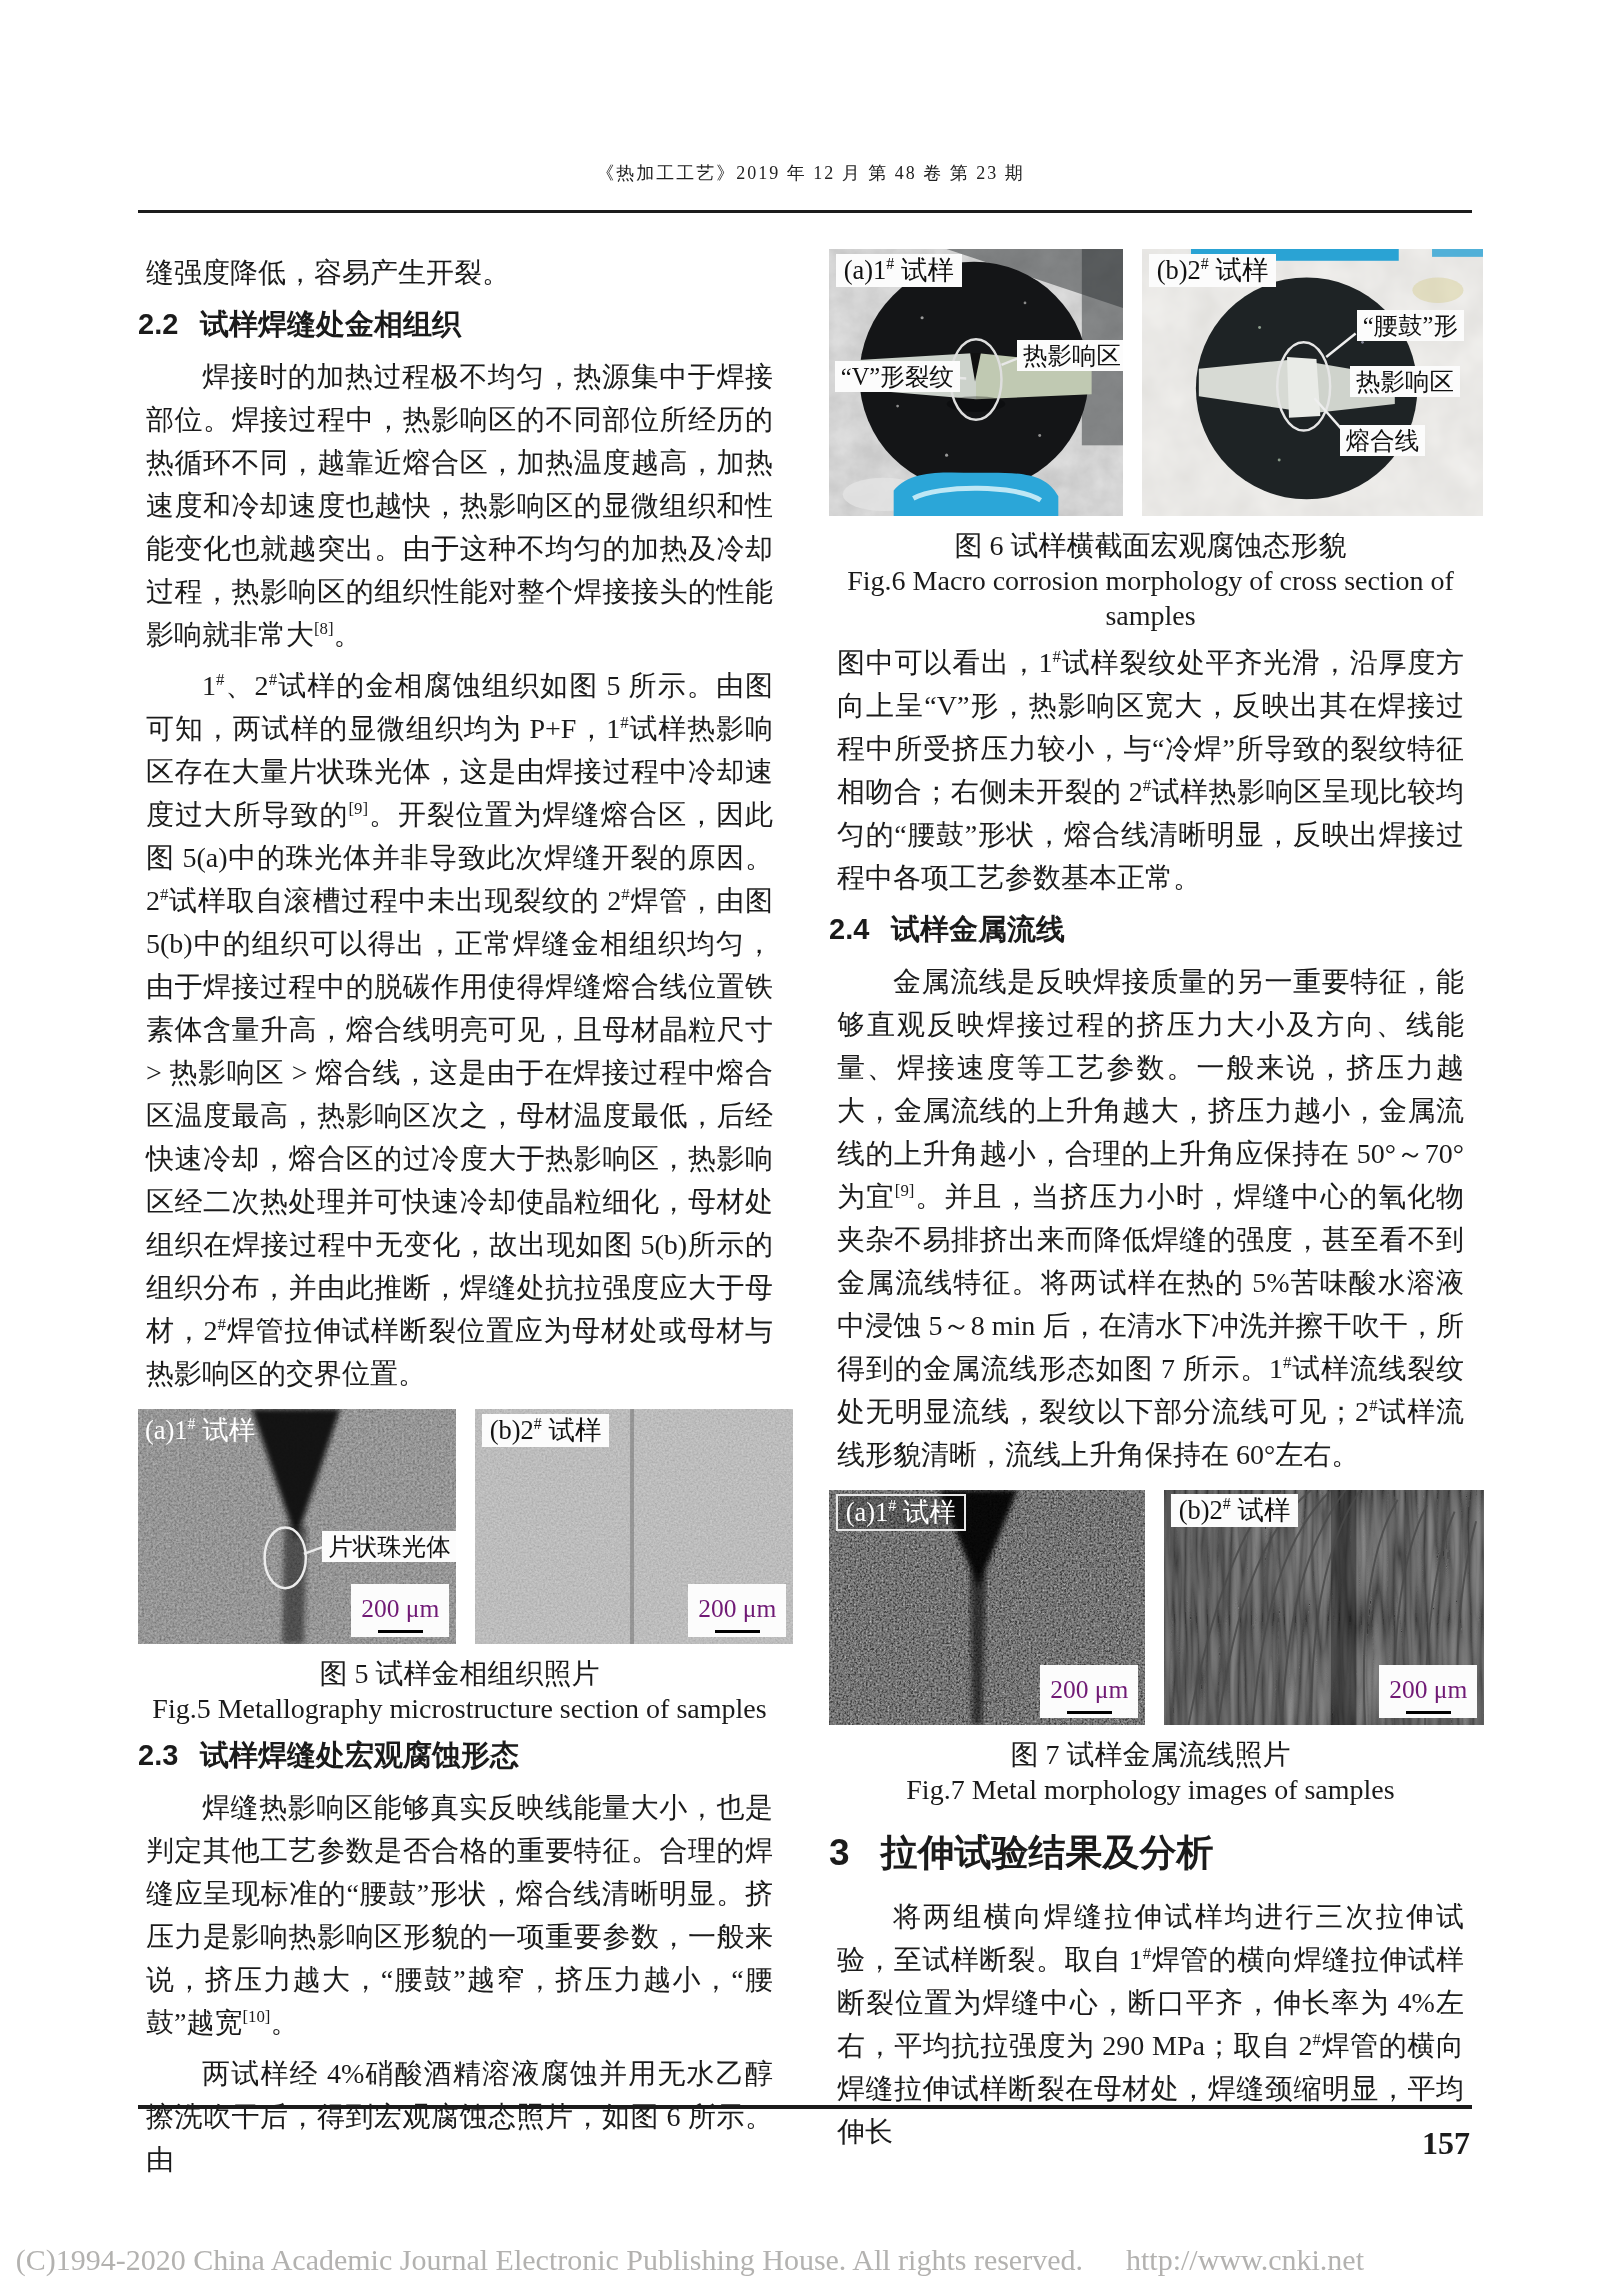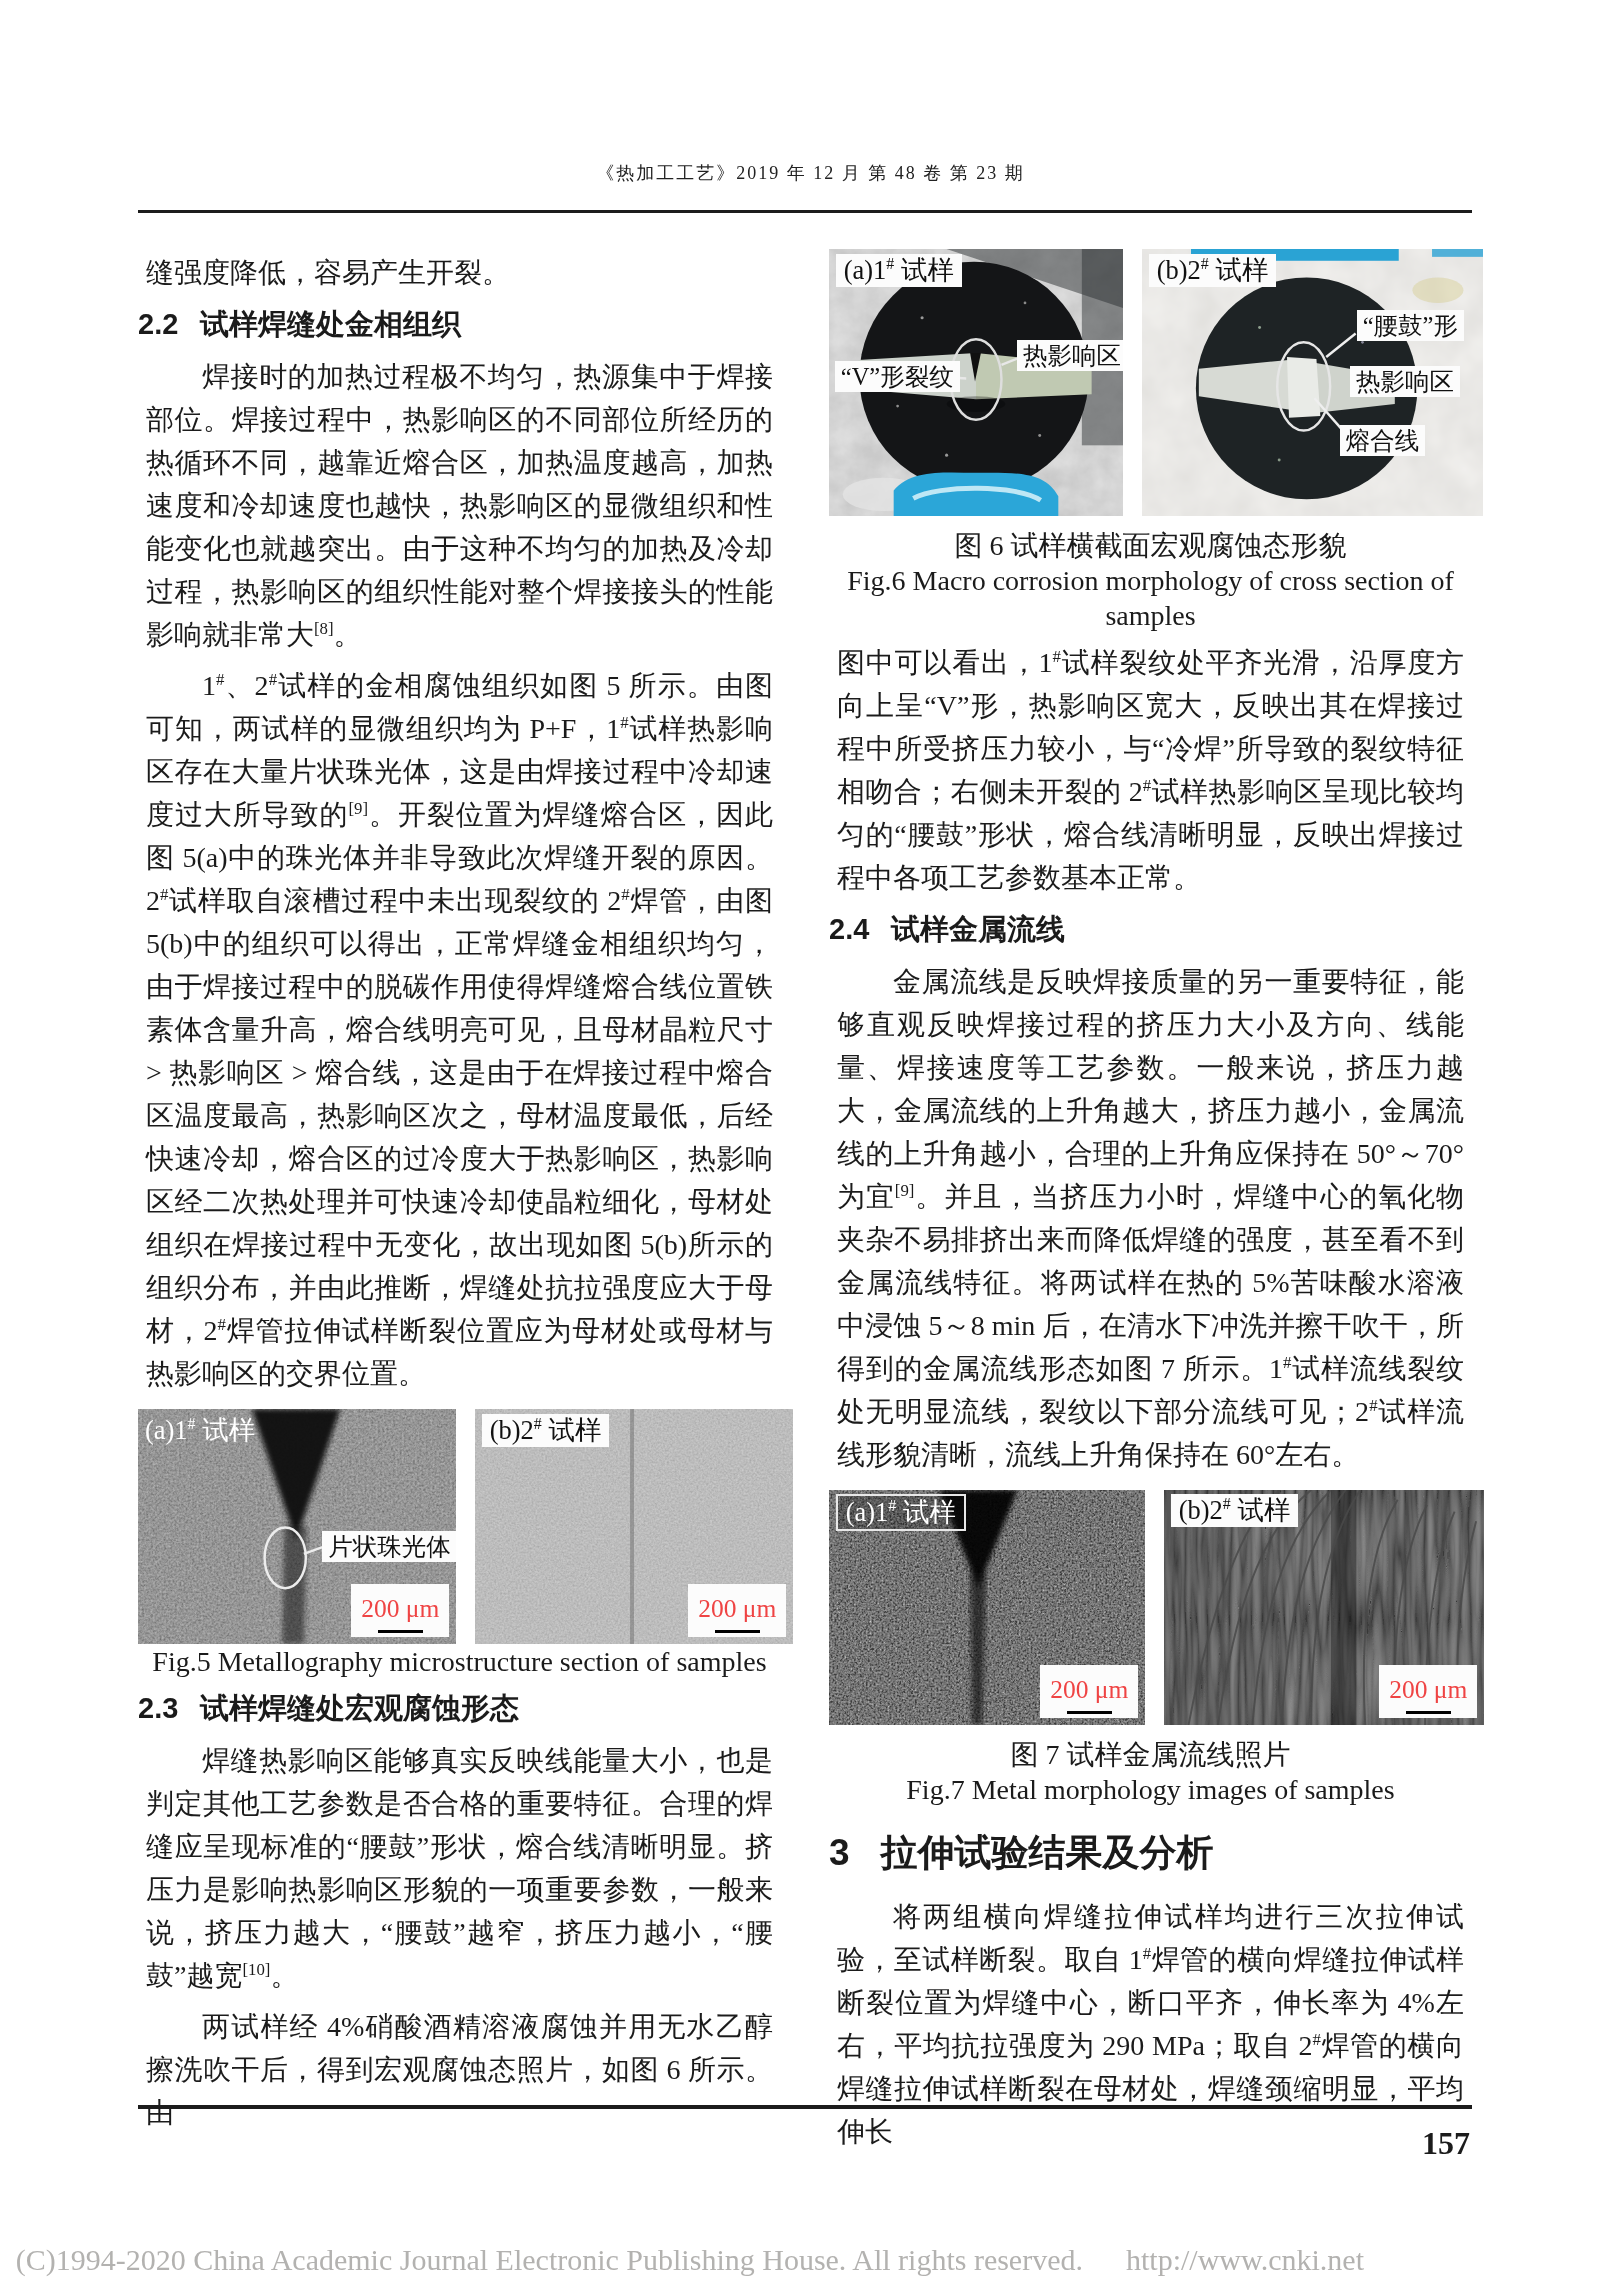--- a/index.html
+++ b/index.html
@@ -31,21 +31,21 @@
   .fig6b{width:341px;height:267px;}
   .fig7a{width:316px;height:235px;}
   .fig7b{width:320px;height:235px;}
   .fig-img svg.tex{position:absolute;left:0;top:0;width:100%;height:100%;display:block;}
   .fig-label{position:absolute;top:4.9px;left:6.9px;font-size:26.5px;line-height:33px;white-space:nowrap;z-index:3;}
   .fig-label.white{color:#fff;}
   .fig-label.boxed{background:#fcfcfc;color:#111;padding:0 7.8px;}
   .fig-label.framed{color:#fff;border:2px solid #e8e8e8;padding:0 7.8px;background:rgba(10,10,10,.25);}
   .ann{position:absolute;background:#fcfcfc;color:#111;font-size:24.5px;line-height:31px;
        padding:0 5.9px;white-space:nowrap;z-index:3;}
-  .scale-box{position:absolute;right:6.9px;bottom:6.9px;background:#fcfcfc;color:#ef4444;
+  .scale-box{position:absolute;right:6.9px;bottom:6.9px;background:#fcfcfc;color:#701a75;
        padding:2px 9.8px 3.9px;text-align:center;z-index:3;}
   .scale-text{font-size:25.5px;line-height:27.4px;}
   .scale-bar{height:2.9px;width:45px;background:#000;margin:1px auto 0;}
   .cap-zh,.cap-en{text-align:center;font-size:28px;line-height:35px;text-indent:0;}
   .cap-zh{margin-top:12px;}
   
   .footer-rule{position:absolute;top:2105px;left:138px;width:1334px;height:3.9px;background:#1c1c1c;}
   .page-number{position:absolute;top:2125px;right:151px;font-weight:700;font-size:32px;}
   .copyright-line{position:absolute;top:2207px;left:15.7px;width:1588px;
        font-size:30px;color:#b3b2b0;white-space:nowrap;margin-top:36px;}
@@ -159,20 +159,21 @@
             <rect width="324" height="240" filter="url(#nzB)"></rect>
             <rect x="158" y="0" width="4" height="240" fill="#6e6e6e" opacity="0.5"></rect>
           </svg>
           <span class="fig-label boxed">(b)2<sup>#</sup> 试样</span>
           <div class="scale-box">
             <span class="scale-text">200 μm</span>
             <div class="scale-bar"></div>
           </div>
         </div>
       </div>
+      <div class="cap-zh">图 5  试样金相组织照片</div>
       <div class="cap-en">Fig.5  Metallography microstructure section of samples</div>
     </div>
 
     <div class="sec">
       <span class="sec-num">2.3</span><span>试样焊缝处宏观腐蚀形态</span>
     </div>
 
     <p>焊缝热影响区能够真实反映线能量大小，也是判定其他工艺参数是否合格的重要特征。合理的焊缝应呈现标准的“腰鼓”形状，熔合线清晰明显。挤压力是影响热影响区形貌的一项重要参数，一般来说，挤压力越大，“腰鼓”越窄，挤压力越小，“腰鼓”越宽<sup>[10]</sup>。</p>
     <p>两试样经 4%硝酸酒精溶液腐蚀并用无水乙醇擦洗吹干后，得到宏观腐蚀态照片，如图 6 所示。由</p>
   </div>

